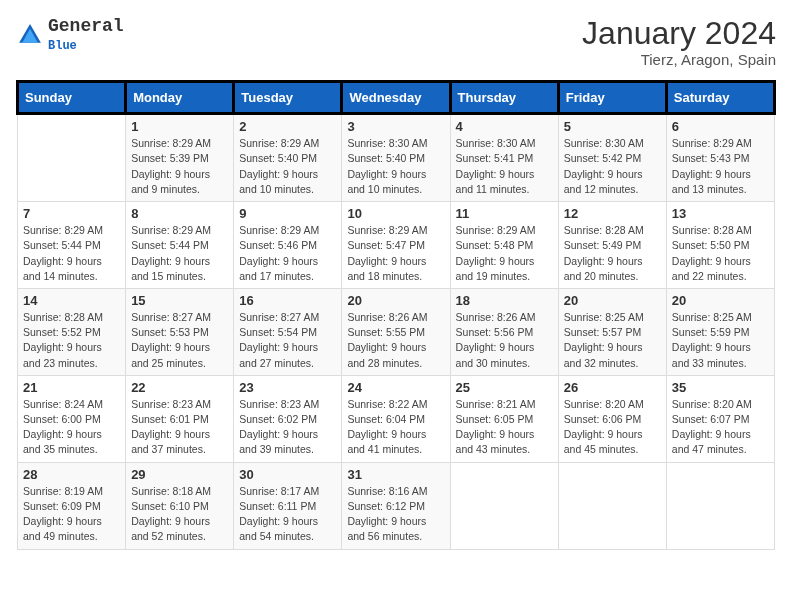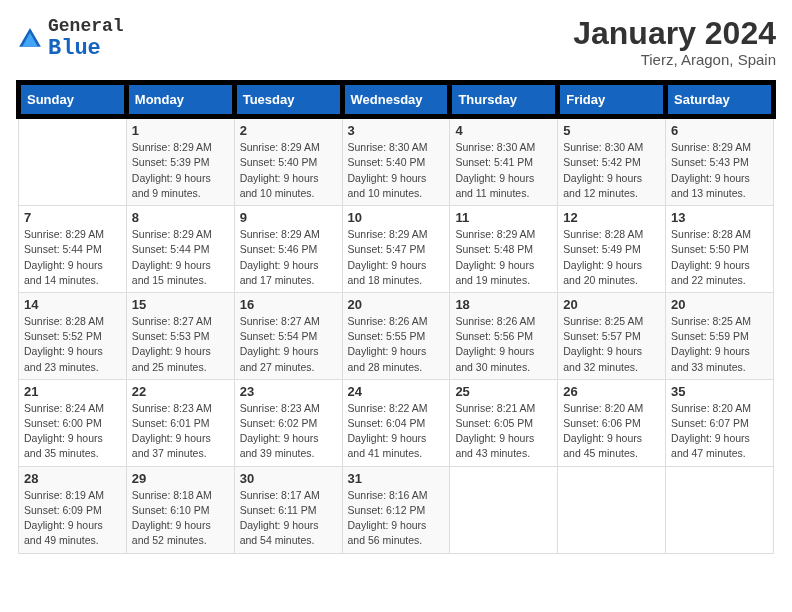--- a/index.html
+++ b/index.html
@@ -21,55 +21,55 @@
       align-items: center;
       gap: 4px;
       font-family: Liberation Mono, monospace;
     }
     .logo-text-general {
       font-size: 18px;
       font-weight: bold;
       color: #333;
     }
     .logo-text-blue {
-      font-size: 22px;
+      font-size: 12px;
       font-weight: bold;
       color: #1565C0;
     }
     .logo-icon {
       width: 28px;
       height: 28px;
     }
     .title-block {
       text-align: right;
     }
     .title-block h1 {
       font-size: 32px;
-      font-weight: bold;
+      font-weight: normal;
       color: #333;
       line-height: 1.1;
     }
     .title-block h2 {
       font-size: 15px;
       color: #555;
       font-weight: normal;
     }
     table {
       width: 100%;
       border-collapse: collapse;
       font-size: 11px;
     }
     thead tr th {
       background-color: #1565C0;
       color: #fff;
       padding: 7px 6px;
       text-align: left;
       font-size: 13px;
       font-weight: bold;
-      border: 5px solid #000000;
+      border: 3px solid #000000;
     }
     tbody tr td {
       border: 1px solid #ddd;
       vertical-align: top;
       padding: 4px 5px;
       width: calc(100% / 7);
       min-height: 80px;
     }
     tbody tr:nth-child(odd) td {
       background-color: #f9f9f9;

